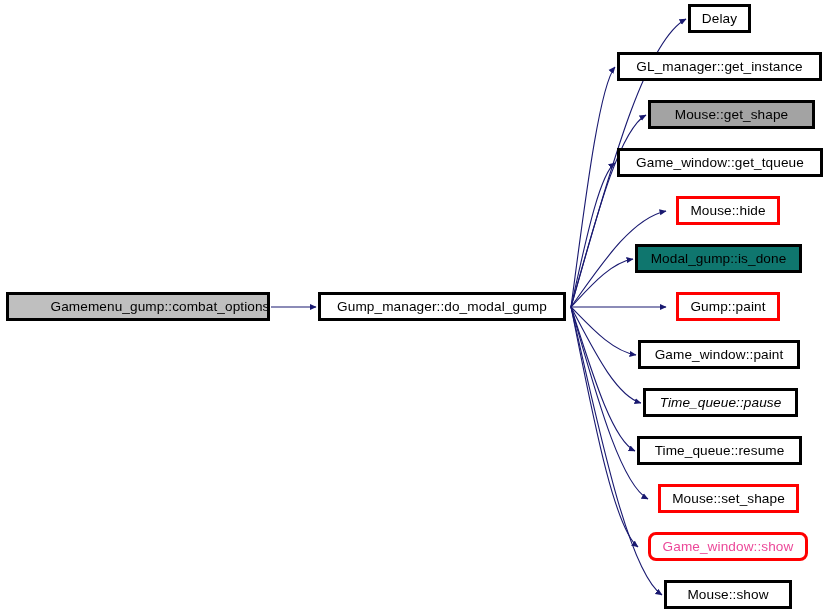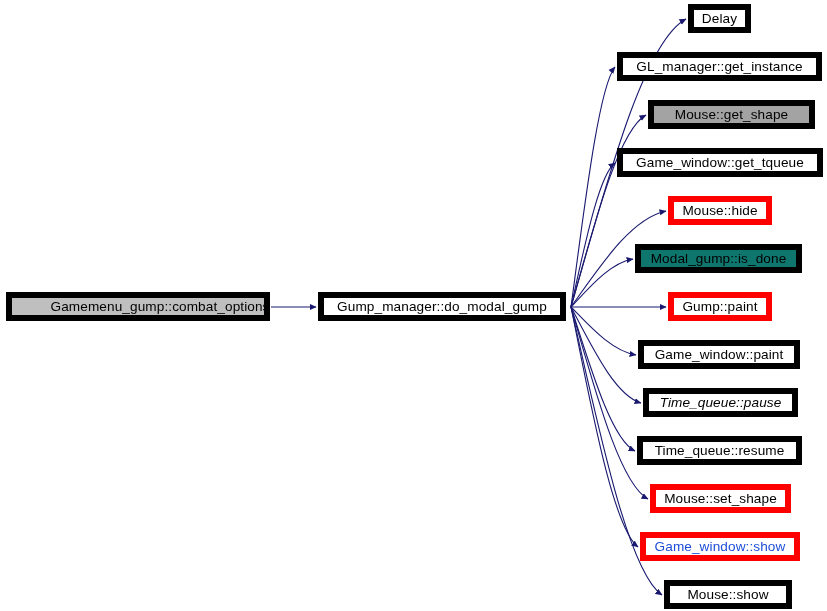--- a/index.html
+++ b/index.html
@@ -23,35 +23,36 @@
     height: 611px;
     pointer-events: none;
   }
   .node {
     position: absolute;
     box-sizing: border-box;
     display: flex;
     align-items: center;
     justify-content: center;
     height: 29px;
-    border: 6px solid #15803d;
+    border: 3px solid #15803d;
     background: #ffffff;
     color: #000000;
     font-size: 13.6px;
     line-height: 1;
     letter-spacing: 0.1px;
     white-space: nowrap;
     font-family: "Liberation Sans", sans-serif;
   }
   .node.root {
     background: #bfbfbf;
     border-color: #000000;
   }
   .node.highlight {
     border-color: #ff0000;
+    margin-left: 8px;
   }
   .node-label {
     display: block;
     padding: 0 7px;
   }
 </style>
 </head>
 <body>
 
 <div id="canvas" style="background: rgb(255, 255, 255);">
@@ -109,20 +110,20 @@
       </div>
       <div class="node" style="left: 643px; top: 388px; width: 155px; background: rgb(255, 255, 255); border-color: rgb(0, 0, 0); color: rgb(0, 0, 0); font-style: italic;">
         <span class="node-label">Time_queue::pause</span>
       </div>
       <div class="node" style="left: 637px; top: 436px; width: 165px; background: rgb(255, 255, 255); border-color: rgb(0, 0, 0); color: rgb(0, 0, 0);">
         <span class="node-label">Time_queue::resume</span>
       </div>
       <div class="node highlight" style="left: 650px; top: 484px; width: 141px; background: rgb(255, 255, 255); border-color: rgb(255, 0, 0); color: rgb(0, 0, 0);">
         <span class="node-label">Mouse::set_shape</span>
       </div>
-      <div class="node highlight" style="left: 640px; top: 532px; width: 160px; background: rgb(255, 255, 255); border-color: rgb(255, 0, 0); color: #1d4ed8;">
+      <div class="node highlight" style="left: 640px; top: 532px; width: 160px; background: rgb(255, 255, 255); border-color: rgb(255, 0, 0); color: #ec4899; border-radius: 8px;">
         <span class="node-label">Game_window::show</span>
       </div>
       <div class="node" style="left: 664px; top: 580px; width: 128px; background: rgb(255, 255, 255); border-color: rgb(0, 0, 0); color: rgb(0, 0, 0); text-align: center;">
         <span class="node-label">Mouse::show</span>
       </div>
     </div>
 </div>
 
 </body></html>

